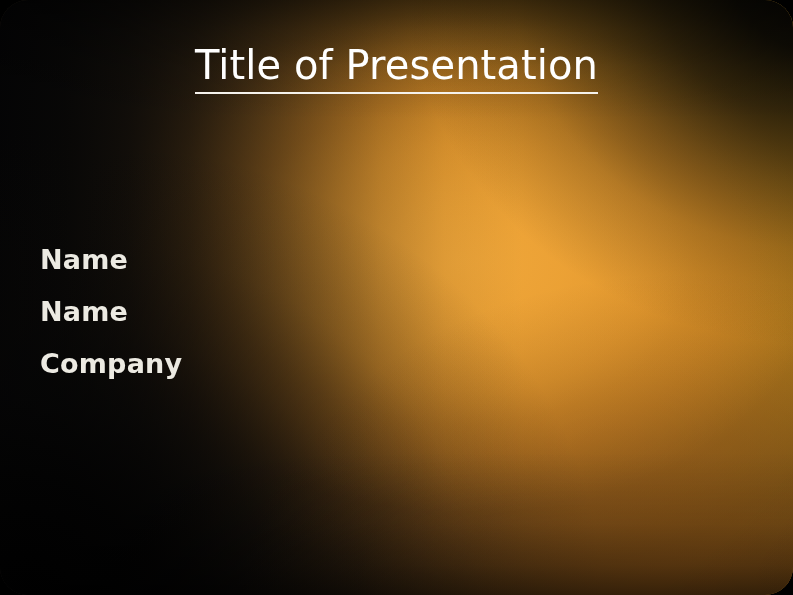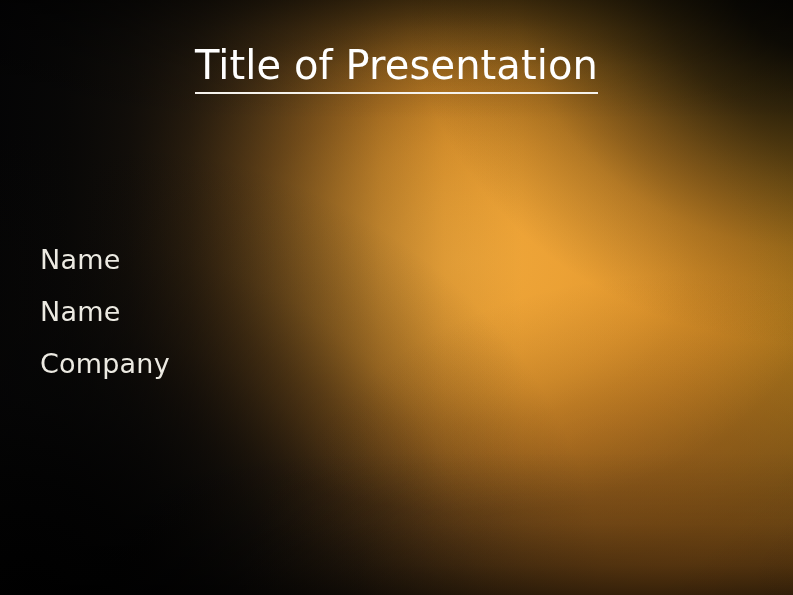--- a/index.html
+++ b/index.html
@@ -11,20 +11,21 @@
   body {
     font-family: "DejaVu Sans", sans-serif;
   }
 
   #slide {
     position: relative;
     width: 793px;
     height: 595px;
     overflow: hidden;
     background-color: #0b0a09;
+    border-radius: 28px;
   }
 
   
   .bg-layer {
     position: absolute;
     inset: 0;
     pointer-events: none;
   }
 
   
@@ -187,21 +188,21 @@
   #body-block {
     position: absolute;
     left: 40px;
     top: 246px;
     width: 620px;
   }
 
   .body-line {
     font-family: "DejaVu Sans", sans-serif;
     font-size: 27px;
-    font-weight: 400;
+    font-weight: 700;
     line-height: 1.0;
     color: #eceae2;
     margin: 0 0 25px 0;
     letter-spacing: 0.2px;
     white-space: nowrap;
   }
 
   .body-line:last-child {
     margin-bottom: 16px;
   }

